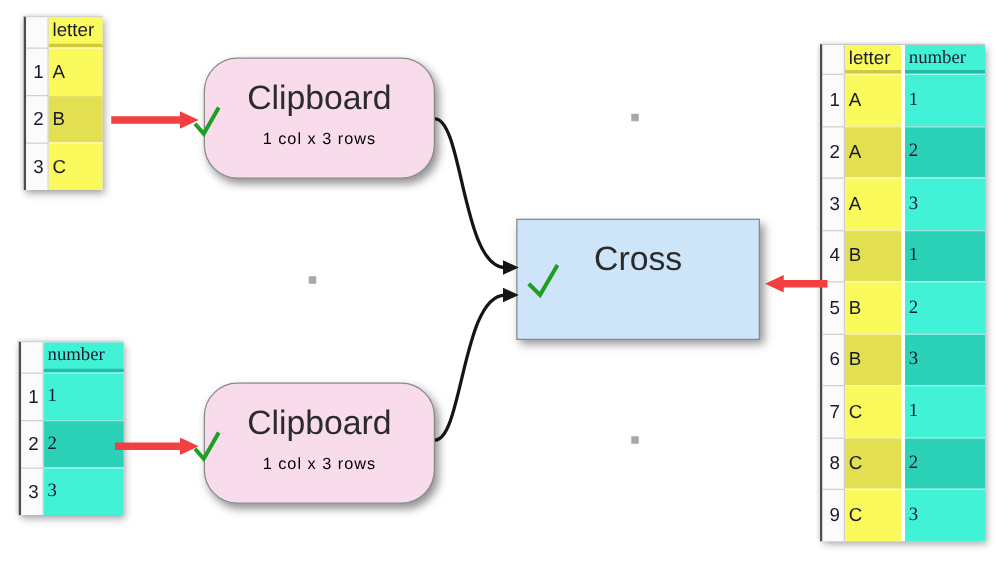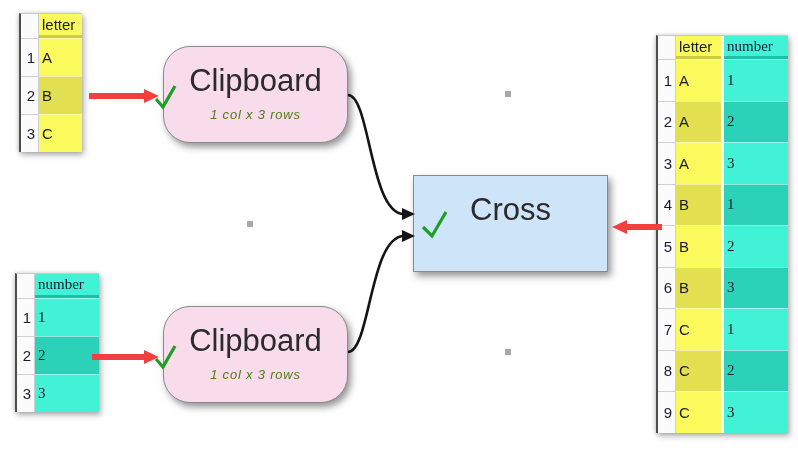--- a/index.html
+++ b/index.html
@@ -58,22 +58,22 @@
   
   .node{position:absolute;border:1.5px solid var(--node-border);
         box-shadow:3px 4px 7px rgba(60,60,60,.55);
         display:flex;flex-direction:column;align-items:center;
         padding-top:17px;cursor:pointer;z-index:3;}
   .node.round{border-radius:27px;background:var(--pink);}
   .node.square{background:var(--blue);}
   #node-clip-top{left:163px;top:46px;width:185px;height:97px;}
   #node-clip-bot{left:163px;top:306px;width:185px;height:97px;}
   #node-cross{left:413px;top:175px;width:195px;height:97px;}
-  .ntitle{font-size:31px;color:#2B2B2B;line-height:1.1;}
-  .nstatus{font-size:13px;color:#4d7c0f;letter-spacing:.8px;margin-top:9px;font-style:italic;}
+  .ntitle{font-size:27px;color:#2B2B2B;line-height:1.1;}
+  .nstatus{font-size:13px;color:#000000;letter-spacing:.8px;margin-top:9px;}
   .check{position:absolute;}
   .check polyline{fill:none;stroke:var(--green);stroke-width:3.2;}
   #node-clip-top .check{left:-10px;top:36px;}
   #node-clip-bot .check{left:-10px;top:36px;}
   #node-cross .check{left:7px;top:33px;}
 
   
   #overlay{position:absolute;left:0;top:0;z-index:4;pointer-events:none;}
   .conn{fill:none;stroke:var(--connector);stroke-width:2.6;}
   .redline{stroke:var(--red);stroke-width:6;}

